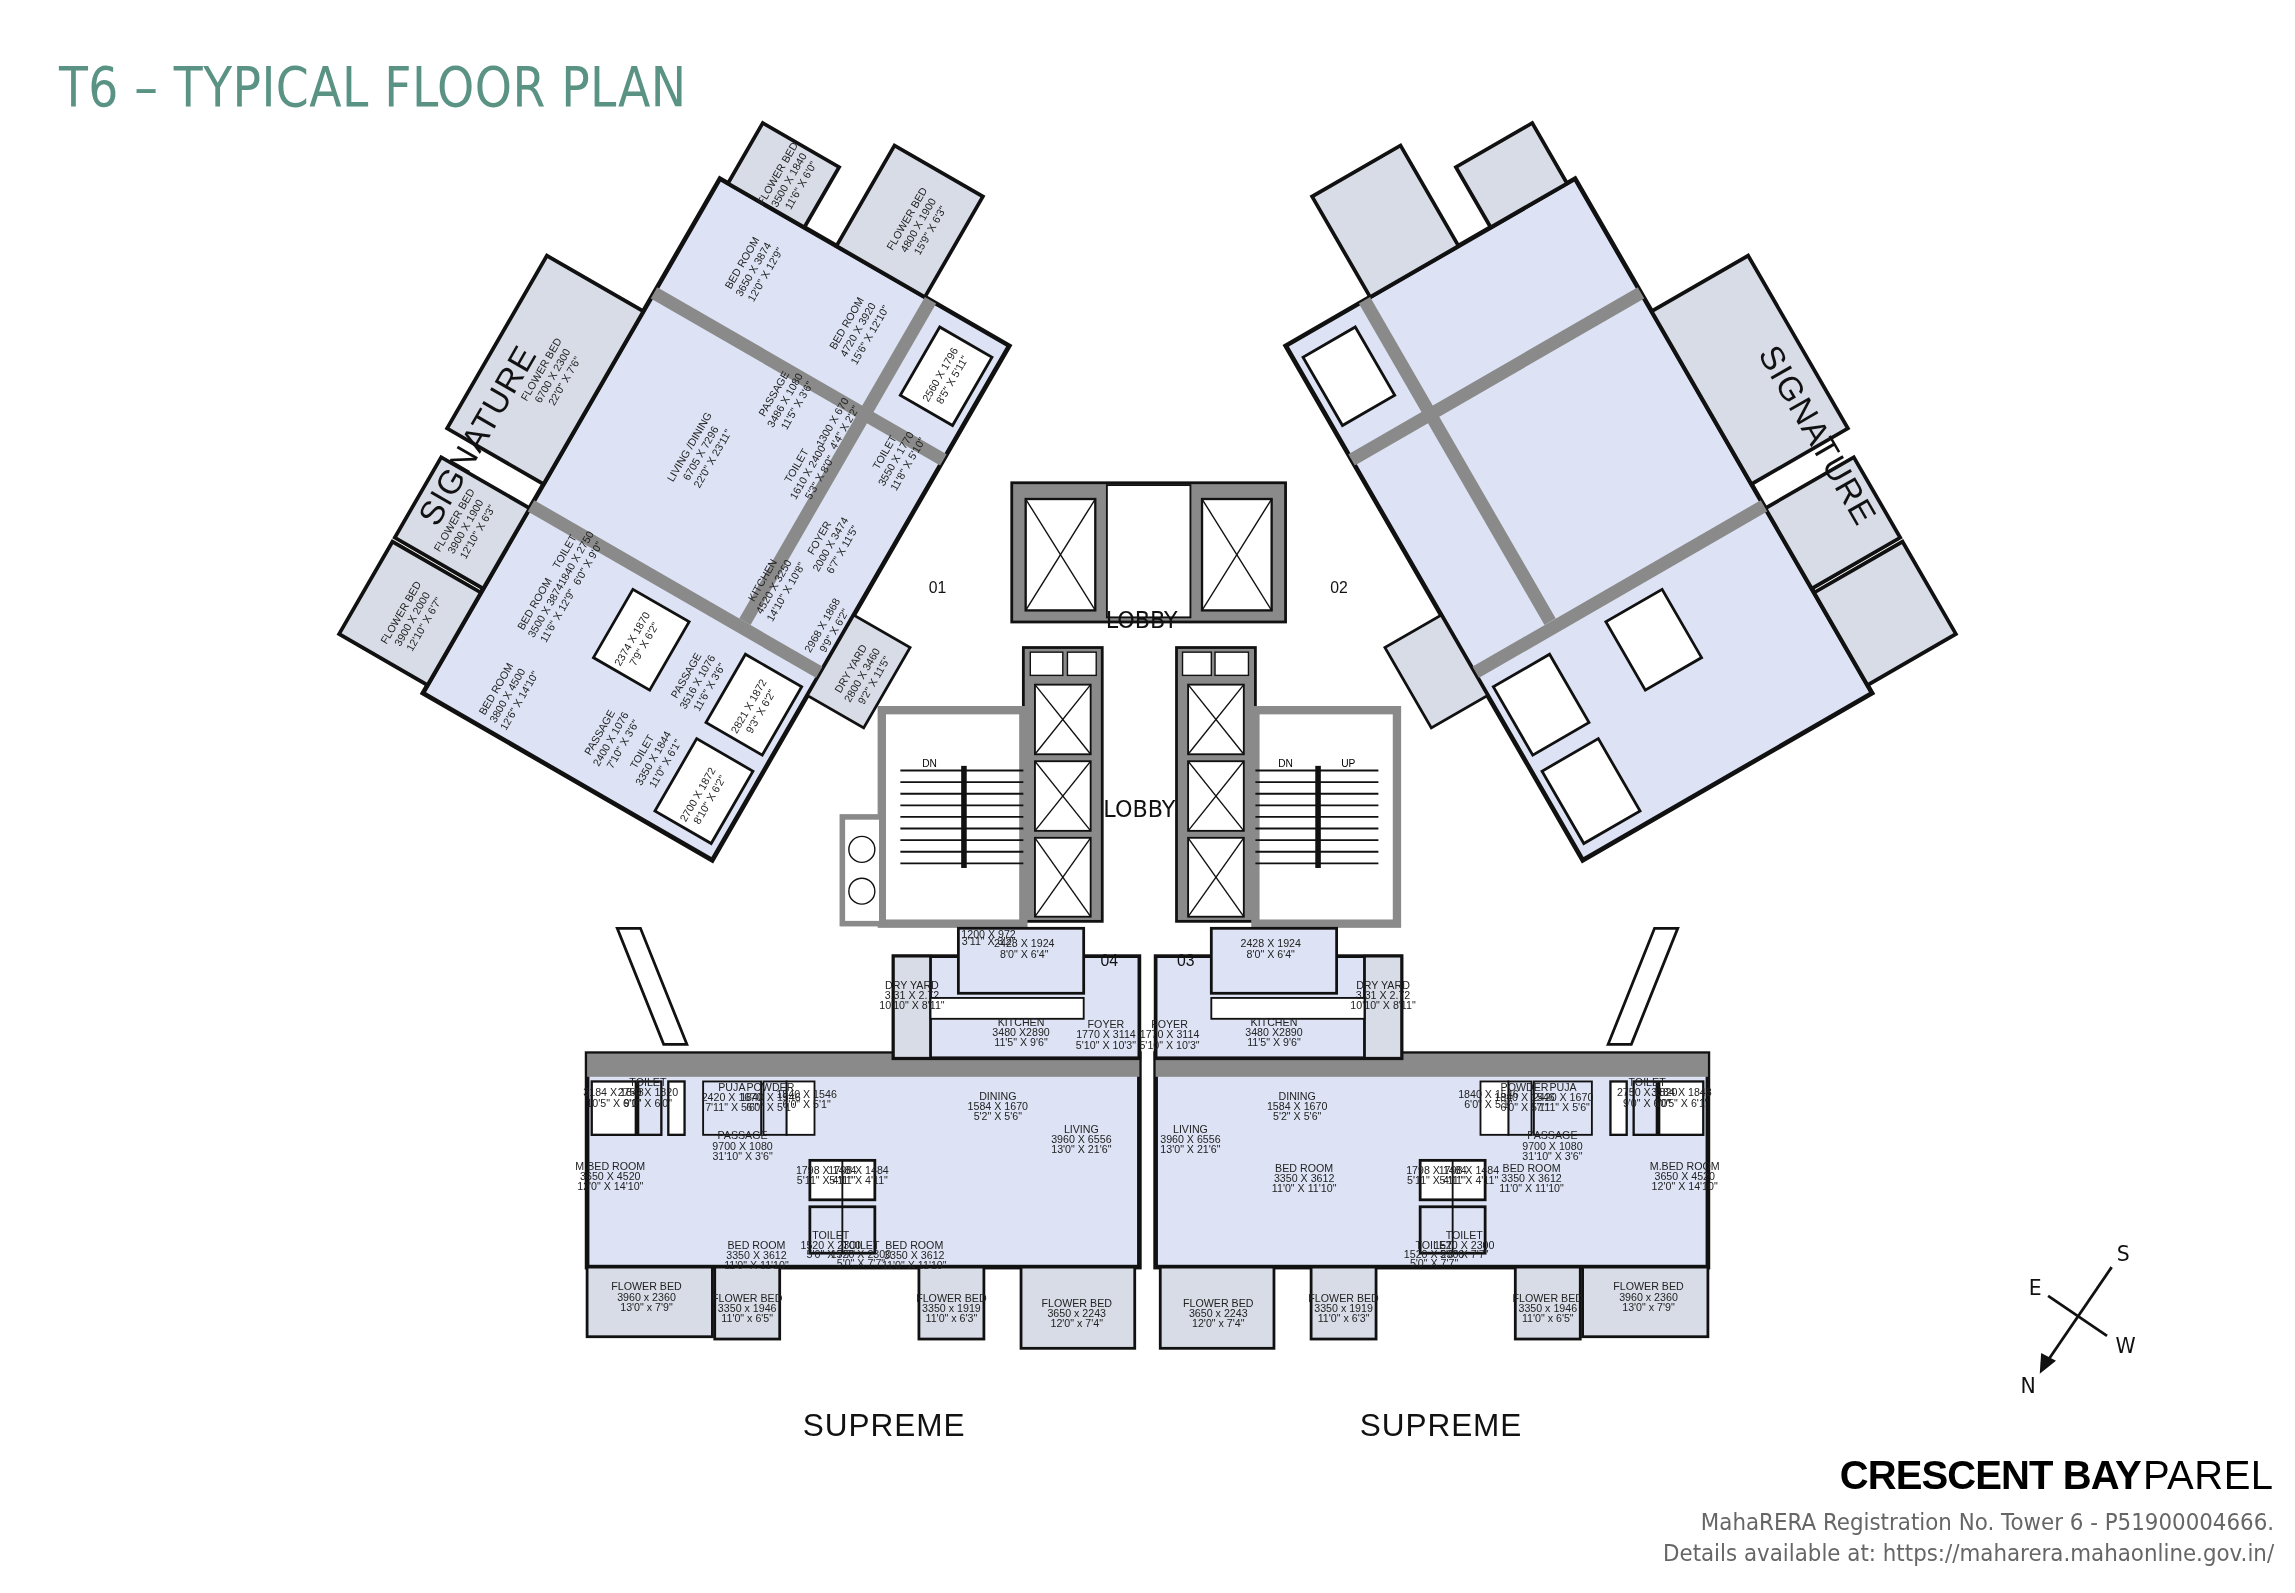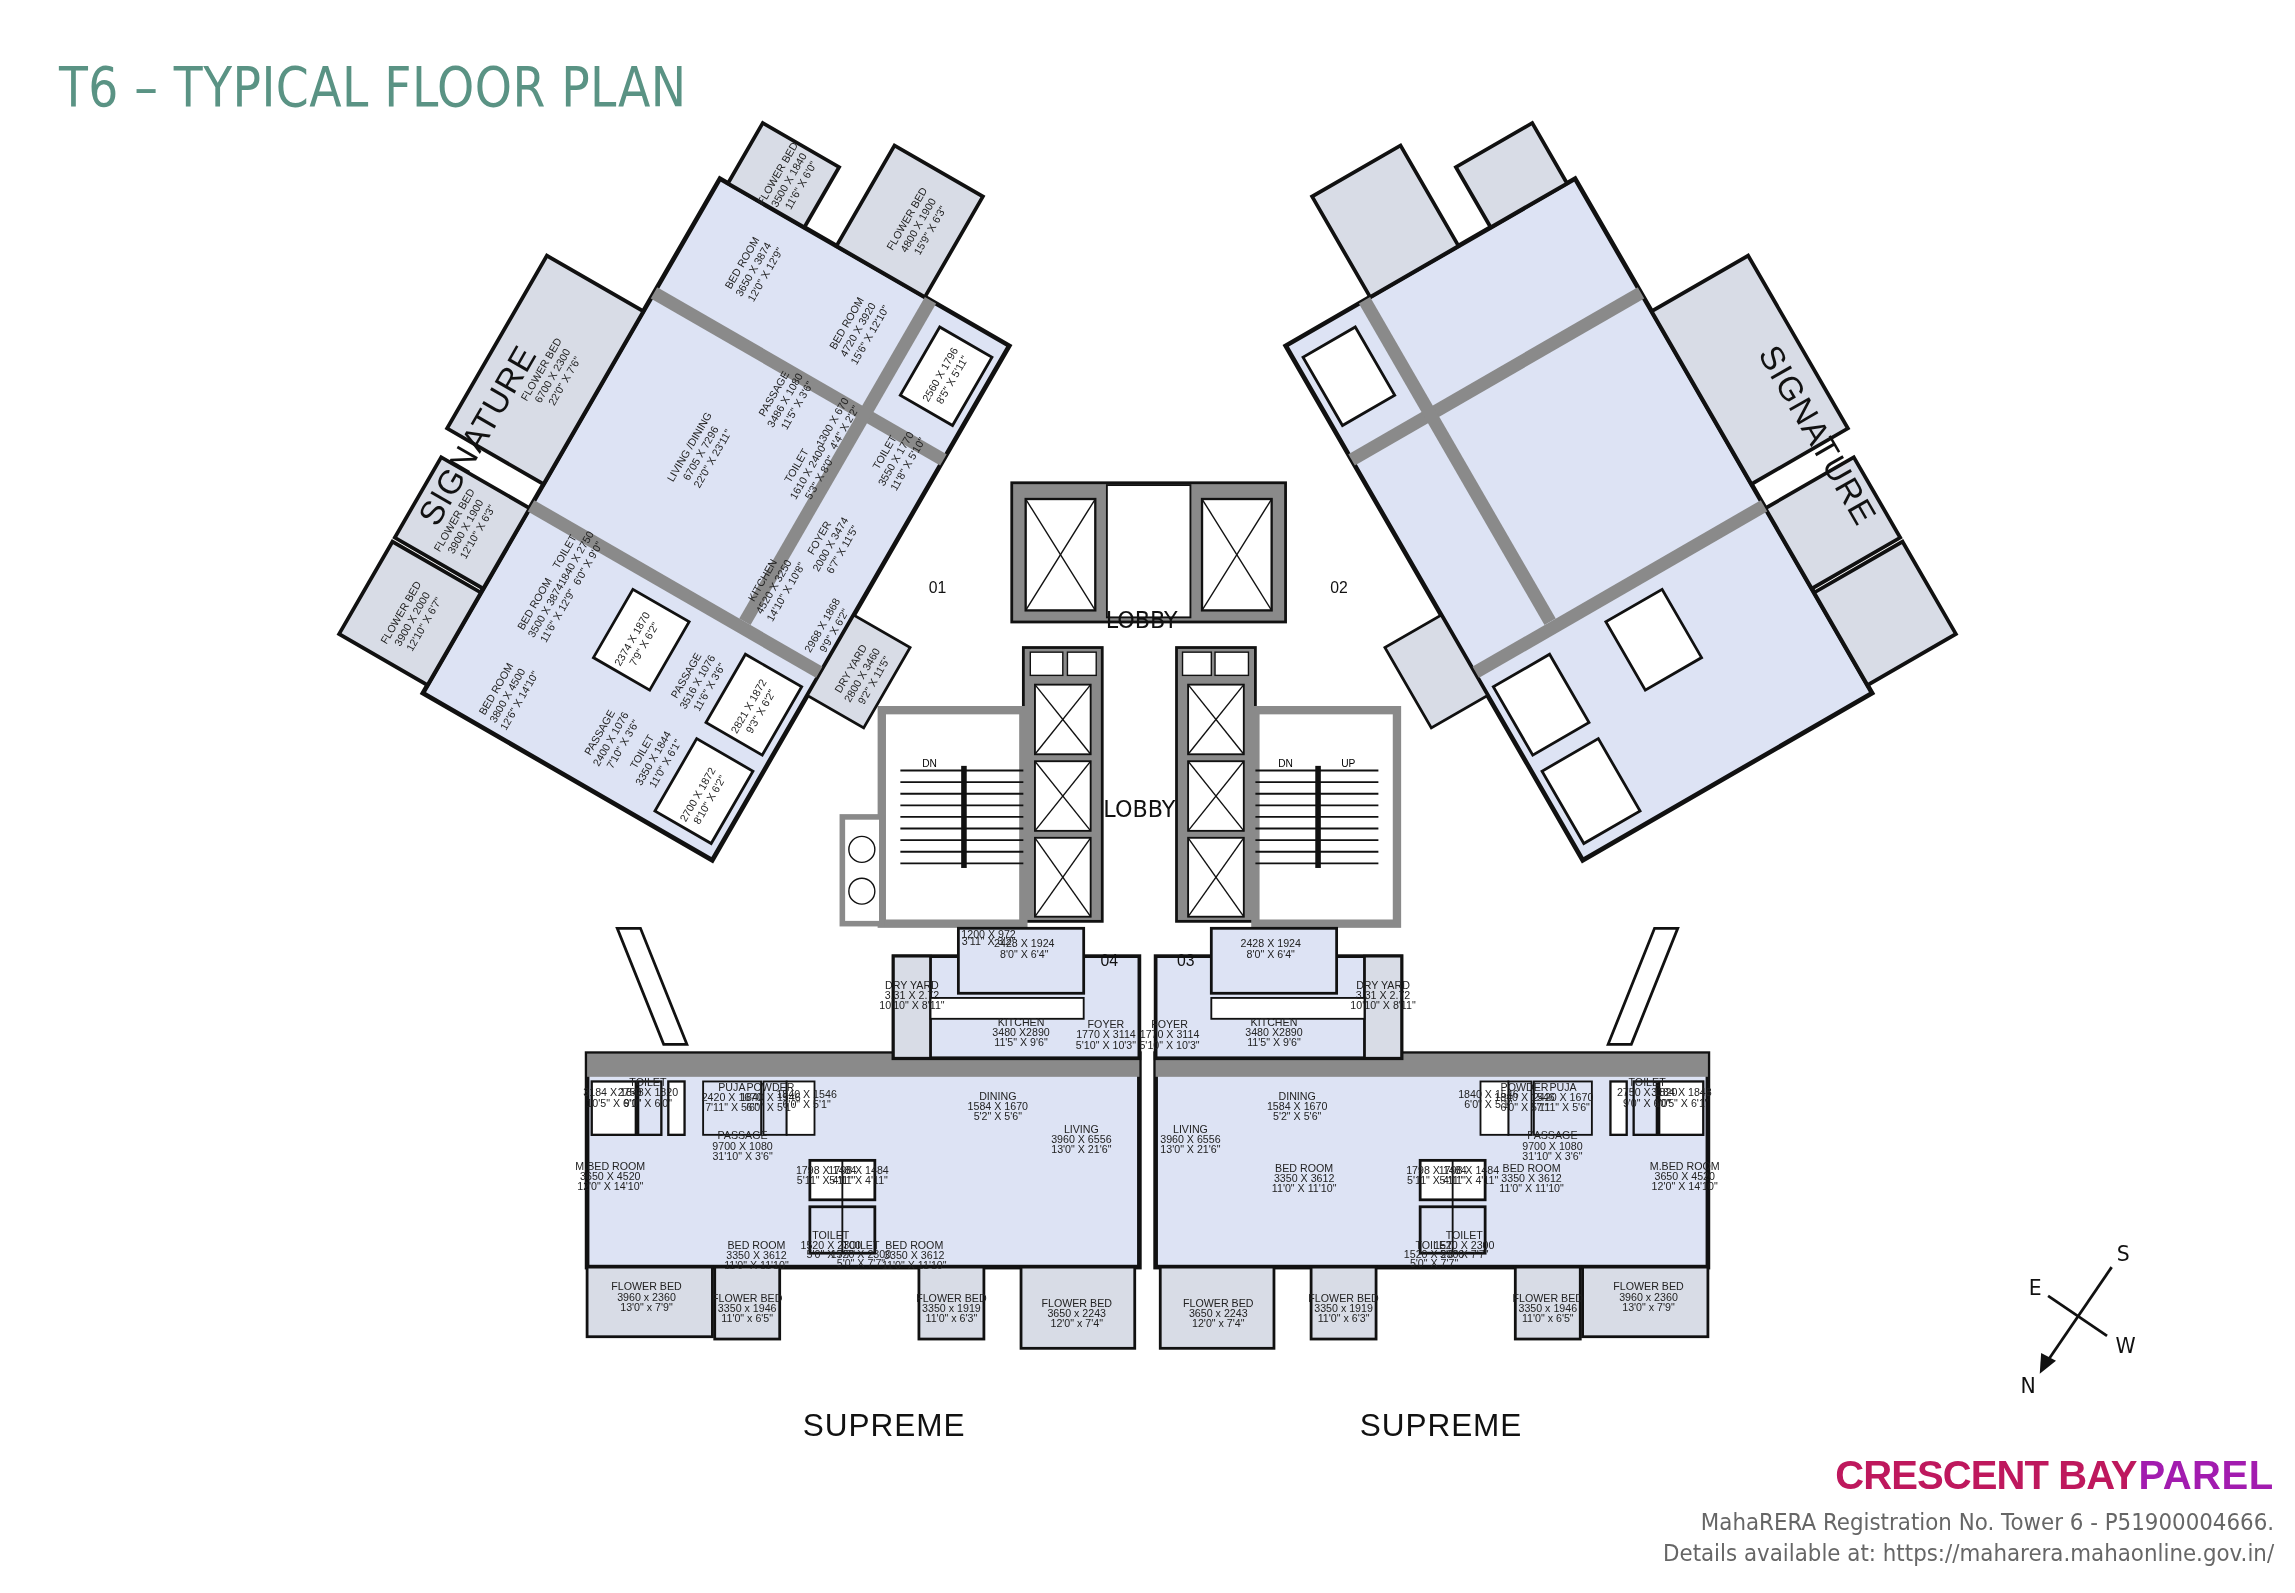--- a/index.html
+++ b/index.html
@@ -1,21 +1,21 @@
 <!DOCTYPE html>
 <html style="font-size:7.4px"><head>
 <meta charset="utf-8">
 <style>
   html,body{margin:0;padding:0;background:#ffffff;}
   body{width:2295px;height:1593px;position:relative;overflow:hidden;font-family:"Liberation Sans",sans-serif;}
   .title{position:absolute;left:59px;top:55px;font-family:"DejaVu Sans",sans-serif;font-size:55px;color:#5a9384;letter-spacing:0.5px;font-weight:400;transform:scaleX(0.86);transform-origin:left top;white-space:nowrap;}
   .plan{position:absolute;left:0;top:0;width:2295px;height:1593px;}
   .brand{position:absolute;right:21.4px;top:1453px;text-align:right;white-space:nowrap;}
-  .brand-main{font-family:"Liberation Sans",sans-serif;font-weight:700;font-size:40px;color:#be185d;letter-spacing:-0.9px;}
-  .brand-sub{font-family:"Liberation Sans",sans-serif;font-weight:700;font-size:40px;color:#a21caf;letter-spacing:0.5px;}
+  .brand-main{font-family:"Liberation Sans",sans-serif;font-weight:700;font-size:40px;color:#000000;letter-spacing:-0.9px;}
+  .brand-sub{font-family:"Liberation Sans",sans-serif;font-weight:400;font-size:40px;color:#000000;letter-spacing:0.5px;}
   .reg{position:absolute;right:21.4px;top:1507px;font-family:"DejaVu Sans",sans-serif;font-size:23px;color:#666;white-space:nowrap;text-align:right;line-height:31px;transform:scaleX(0.93);transform-origin:right top;}
   svg text{font-family:"Liberation Sans",sans-serif;}
   .rl{font-size:23px;fill:#222;text-anchor:middle;}
   .big{font-size:72px;fill:#111;text-anchor:middle;letter-spacing:2px;}
   .lob{font-size:48px;fill:#111;text-anchor:middle;font-family:"DejaVu Sans",sans-serif;}
   .num{font-size:34px;fill:#111;text-anchor:middle;}
   .compass-l{font-size:44px;fill:#111;text-anchor:middle;font-family:"DejaVu Sans",sans-serif;}
 </style>
 </head>
 <body>

